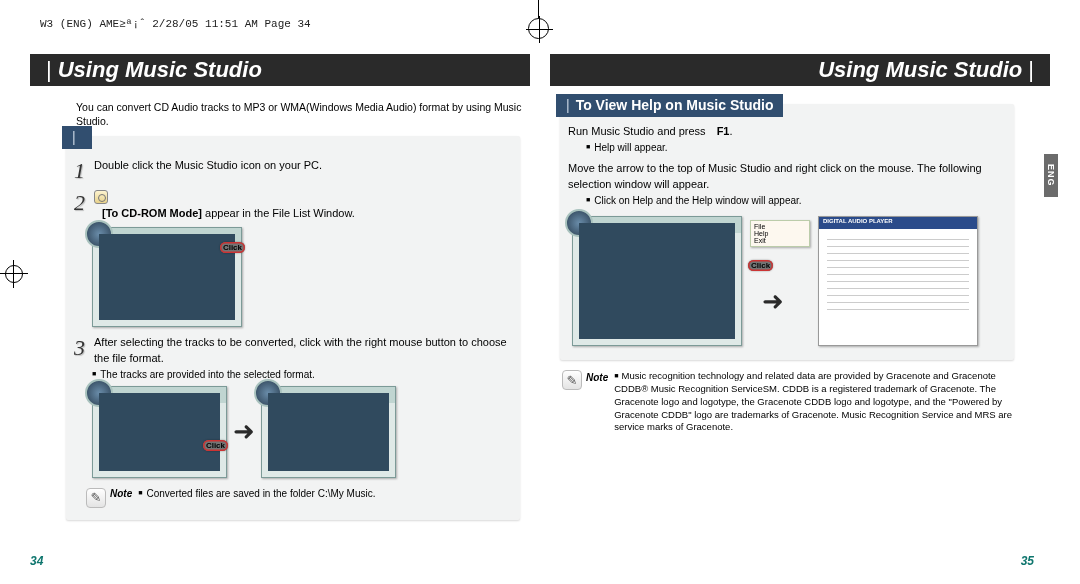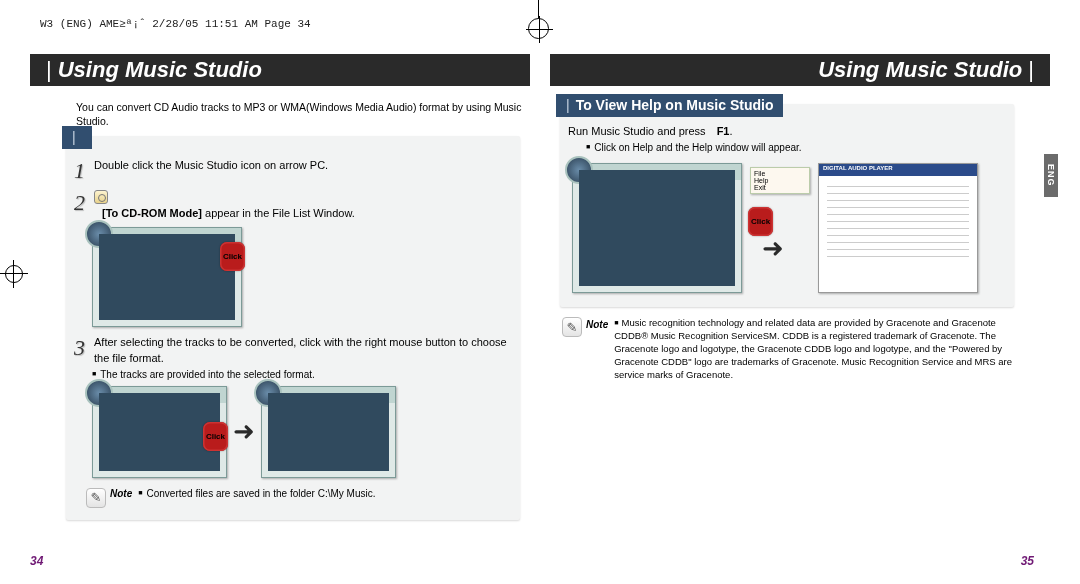--- a/index.html
+++ b/index.html
@@ -34,27 +34,27 @@
   .step-text { font-size:11px; flex:1; line-height:1.4; }
   .sub-bullet { font-size:10px; margin-left:18px; margin-top:3px; }
   .sub-bullet::before { content:"■"; font-size:7px; margin-right:4px; position:relative; top:-2px; }
   .bold { font-weight:bold;padding-left:8px; }
   .cd-icon { display:inline-block; width:14px; height:14px; border:1px solid #888; border-radius:3px; background:linear-gradient(#fef4d0,#e8d28a); vertical-align:middle; position:relative; top:-1px; }
   .cd-icon::after{content:"";position:absolute;left:3px;top:3px;width:6px;height:6px;border:1px solid #777;border-radius:50%;}
   .screenshot { background:#dfe9e7; border:1px solid #7c9a97; margin:6px 0 4px 18px; position:relative; box-shadow:1px 1px 2px rgba(0,0,0,0.3); }
   .ss-inner { position:absolute; left:6px; top:6px; right:6px; bottom:6px; background:#304a5e; }
   .ss-header { position:absolute; left:0; top:0; right:0; height:16px; background:#c0d5d1; }
   .ss-dial { position:absolute; left:-8px; top:-8px; width:28px; height:28px; border-radius:50%; background:radial-gradient(#6a8daa,#2b3f52); border:2px solid #a9c2be;}
-  .click-badge { position:absolute; background:#b91c1c; color:#000; font-size:8px; font-weight:bold; padding:10px 3px; border-radius:7px; box-shadow:0 0 0 1.5px #c33 inset, 0 0 2px rgba(0,0,0,.4); }
+  .click-badge { position:absolute; background:#737373; color:#000; font-size:8px; font-weight:bold; padding:1px 3px; border-radius:7px; box-shadow:0 0 0 1.5px #c33 inset, 0 0 2px rgba(0,0,0,.4); }
   .ss-row { display:flex; align-items:flex-start; margin-left:18px; }
   .arrow { font-size:26px; color:#2a2a2a; margin:0 6px; align-self:center;}
   .note-row { font-size:10px; margin:10px 0 2px 12px; display:flex; align-items:flex-start; }
   .note-icon { width:20px; height:20px; border:1px solid #bbb; border-radius:4px; background:linear-gradient(#fff,#e4e4e4); display:flex; align-items:center; justify-content:center; font-size:13px; color:#555; margin-right:4px; flex-shrink:0;}
   .note-label { font-weight:bold; font-style:italic; margin-right:6px; }
-  .page-num { position:absolute; bottom:2px; font-size:12px; font-style:italic; font-weight:bold; color:#701a75; }
+  .page-num { position:absolute; bottom:2px; font-size:12px; font-style:italic; font-weight:bold; color:#0f766e; }
   .page-num-left { left:0; }
   .page-num-right { right:16px; }
   .right-panel { margin-left:4px; margin-right:30px; }
   .eng-tab { position:absolute; right:-8px; top:100px; background:#6b6b6b; color:#fff; font-size:9px; font-weight:bold; padding:10px 2px; writing-mode:vertical-rl; letter-spacing:1px;}
   .lines { position:absolute; left:8px; right:8px; top:22px; bottom:8px; }
   .lines div { height:1px; background:#ccc; margin-bottom:6px; }
   .help-block { display:inline-block; vertical-align:top; border:1px solid #999; background:#fff; position:relative; box-shadow:1px 1px 2px rgba(0,0,0,.3); }
   .hb-header { position:absolute; top:0; left:0; right:0; height:12px; background:#2b4b8a; color:#fff; font-size:6px; padding:1px 4px; font-weight:bold;}
   .popup { position:absolute; background:#fdf8ef; border:1px solid #bca; font-size:7px; padding:2px 3px; box-shadow:1px 1px 2px rgba(0,0,0,.3); }
 </style>
@@ -79,21 +79,21 @@
     <div class="body-frame">
       <div class="intro">You can convert CD Audio tracks to MP3 or WMA(Windows Media Audio) format by using Music Studio.</div>
 
       <div class="panel">
         <div class="panel-title">
           <span class="bar">|</span>
         </div>
 
         <div class="step">
           <div class="step-num">1</div>
-          <div class="step-text">Double click the Music Studio icon on arrow PC.</div>
+          <div class="step-text">Double click the Music Studio icon on your PC.</div>
         </div>
 
         <div class="step">
           <div class="step-num">2</div>
           <div class="step-text">
             <span class="cd-icon"></span><br>
             <span class="bold">[To CD-ROM Mode]</span>
             <span> appear in the File List Window.</span>
           </div>
         </div>
@@ -148,21 +148,23 @@
 
       <div class="panel right-panel">
         <div class="panel-title">
           <span class="bar">|</span>
           <span>To View Help on Music Studio</span>
         </div>
 
         <div class="step-text" style="margin-top:4px;">
           <span>Run Music Studio and press </span><span class="bold">F1</span><span>.</span>
         </div>
-
+        <div class="sub-bullet">Help will appear.</div>
+
+        <div class="step-text" style="margin-top:8px;">Move the arrow to the top of Music Studio and right click on the mouse. The following selection window will appear.</div>
         <div class="sub-bullet">Click on Help and the Help window will appear.</div>
 
         <div style="display:flex;align-items:flex-start;margin:10px 0 4px 4px;">
           <div style="position:relative;">
             <div class="screenshot" style="width:170px;height:130px;margin:0;">
               <div class="ss-header"></div>
                 <div class="ss-dial"></div>
                 <div class="ss-inner"></div>
             </div>
             <div class="popup" style="left:178px; top:4px; width:60px;">

